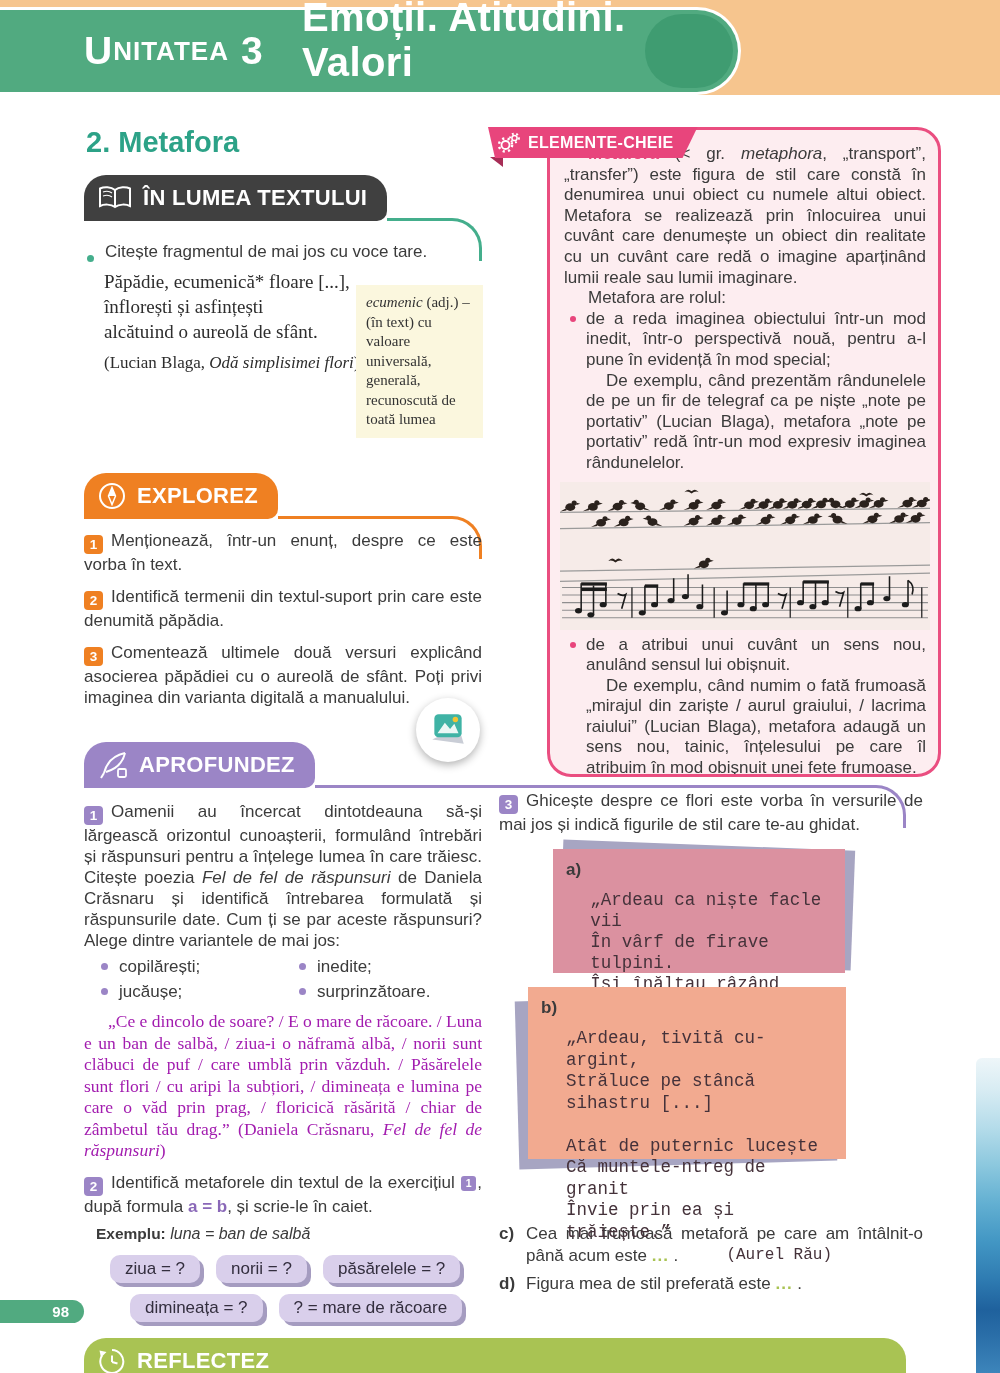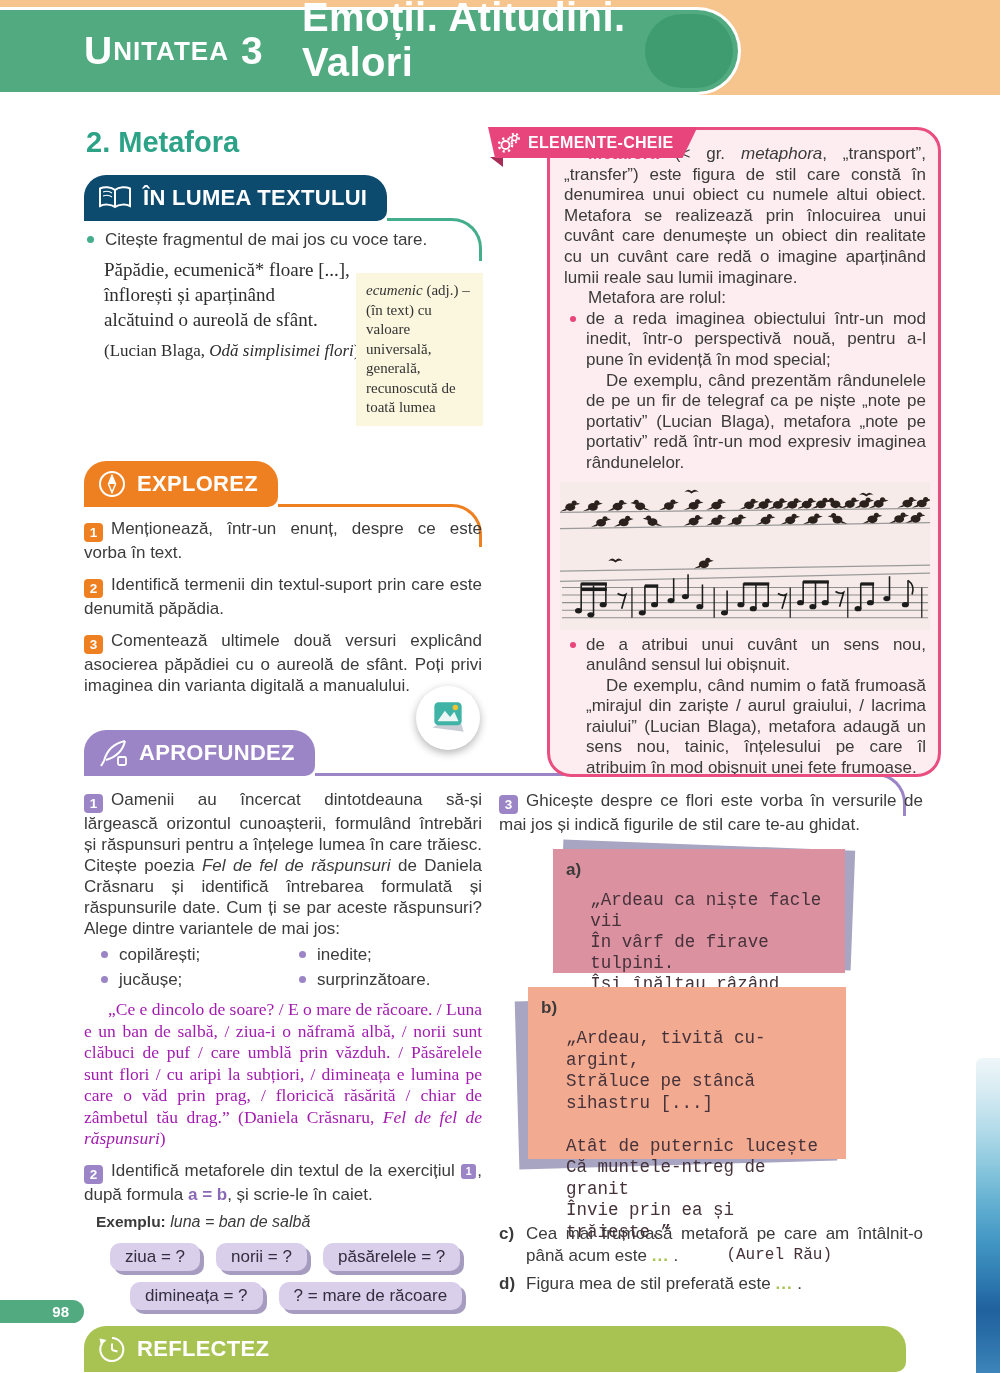--- a/index.html
+++ b/index.html
@@ -25,30 +25,30 @@
   h2.lesson{color:#2ca287;font-size:29px;margin:0 0 16px 2px;font-weight:bold;}
 
   
   .banner-row{display:flex;height:46px;margin-top:0;}
   .banner-row.wide{width:822px;}
   .banner{display:inline-flex;align-items:center;gap:10px;height:46px;padding:0 20px 0 13px;
           border-radius:22px 22px 10px 0;color:#fff;font-weight:bold;font-size:22px;
           letter-spacing:.3px;flex:none;white-space:nowrap;}
   .tail{flex:1;height:40px;margin-top:43px;border-top:3px solid;border-right:3px solid;
         border-top-right-radius:30px;}
-  .row-teal  .banner{background:#0c4a6e;} .row-teal  .tail{border-color:#44ae8c;}
+  .row-teal  .banner{background:#404040;} .row-teal  .tail{border-color:#44ae8c;}
   .row-orange.banner-row .banner{background:#ef8022;} .row-orange .tail{border-color:#ef8022;}
   .row-purple .banner{background:#9b85c6;} .row-purple .tail{border-color:#9b85c6;}
   .row-olive  .banner{background:#a9c353;} .row-olive  .tail{border-color:#a9c353;}
 
   .just{text-align:justify;}
   .serif{font-family:"Liberation Serif",serif;}
   .it{font-style:italic;}
 
-  .brow{display:flex;margin-top:8px;font-size:17px;line-height:21px;}
+  .brow{display:flex;margin-top:20px;font-size:17px;line-height:21px;align-items:flex-end;}
   .dot{display:inline-block;width:7px;height:7px;border-radius:50%;margin:7px 11px 0 3px;flex:none;}
   .dot.teal{background:#44ae8c;}.dot.purple{background:#9b85c6;}.dot.pink{background:#e8457c;}
 
   .poem-wrap{position:relative;margin:7px 0 0 20px;min-height:190px;}
   .poem{font-size:19px;line-height:25px;color:#2d2d2d;}
   .attrib{margin-top:9px;font-size:17px;color:#2d2d2d;}
   .note-box{position:absolute;left:252px;top:16px;width:127px;min-height:146px;background:#fbf7de;
             padding:8px 10px;box-sizing:border-box;font-family:"Liberation Serif",serif;
             font-size:15px;line-height:19.5px;color:#333;}
 
@@ -164,21 +164,21 @@
     </div>
 
     <div class="brow">
       <span class="dot teal"></span>
       <span>Citește fragmentul de mai jos cu voce tare.</span>
     </div>
 
     <div class="poem-wrap">
       <div class="poem serif">
         <div>Păpădie, ecumenică* floare [...],</div>
-        <div>înflorești și aparținând</div>
+        <div>înflorești și asfințești</div>
         <div>alcătuind o aureolă de sfânt.</div>
       </div>
       <div class="attrib serif">
         <span>(Lucian Blaga, </span><span class="it">Odă simplisimei flori</span><span>)</span>
       </div>
       <div class="note-box">
         <span class="it">ecumenic</span><span> (adj.) – (în text) cu valoare universală, generală, recunoscută de toată lumea</span>
       </div>
     </div>
 

